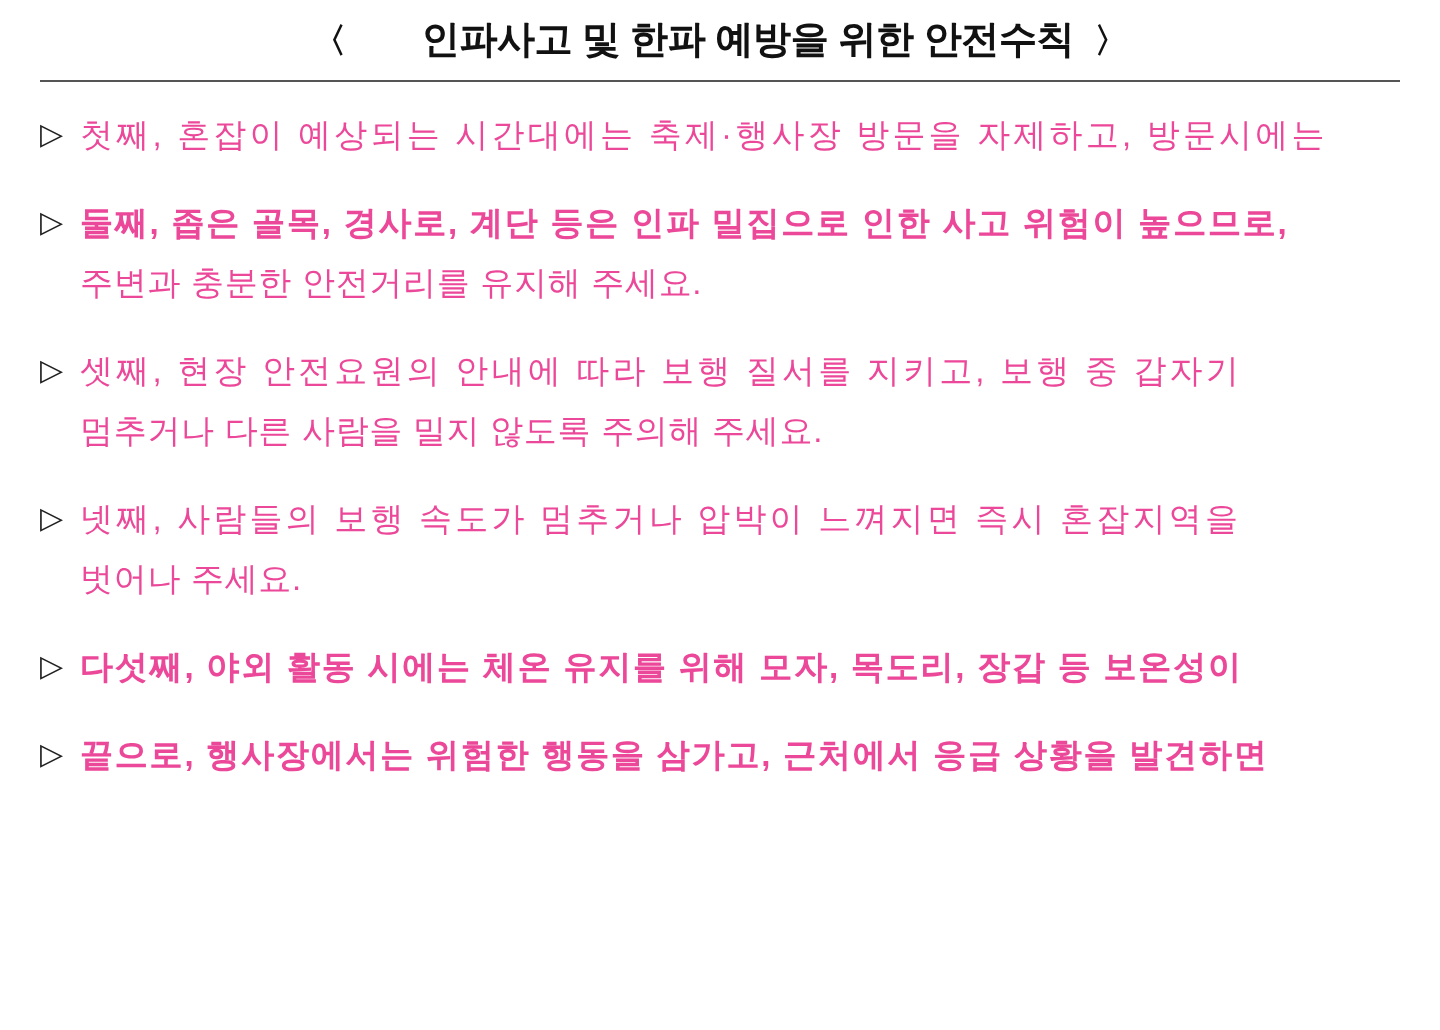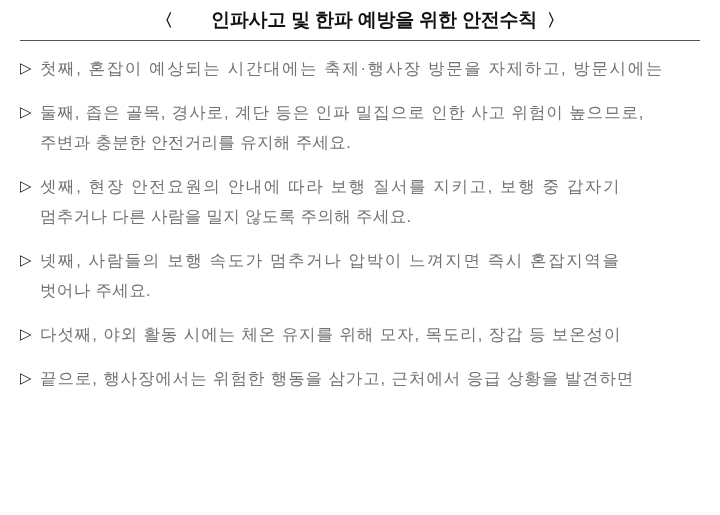--- a/index.html
+++ b/index.html
@@ -64,25 +64,25 @@
     padding-left: 2px;
     box-sizing: border-box;
   }
   .item-body {
     flex: 1 1 auto;
   }
   .line {
     font-size: 16.5px;
     line-height: 30px;
     letter-spacing: -0.1px;
-    color: #737373;
+    color: #ec4899;
     white-space: nowrap;
   }
   .sp-wide { letter-spacing: 1.6px; }
-  .sp-mid  { letter-spacing: 0.9px; }
+  .sp-mid  { letter-spacing: 0.9px; font-weight: bold; }
   .sp-sm   { letter-spacing: 0.35px; }
 </style>
 </head>
 <body>
 
 <div class="page">
 
   <div class="title-row">
     <span class="title-bracket">〈</span>
     <span class="title-text">인파사고 및 한파 예방을 위한 안전수칙</span>

